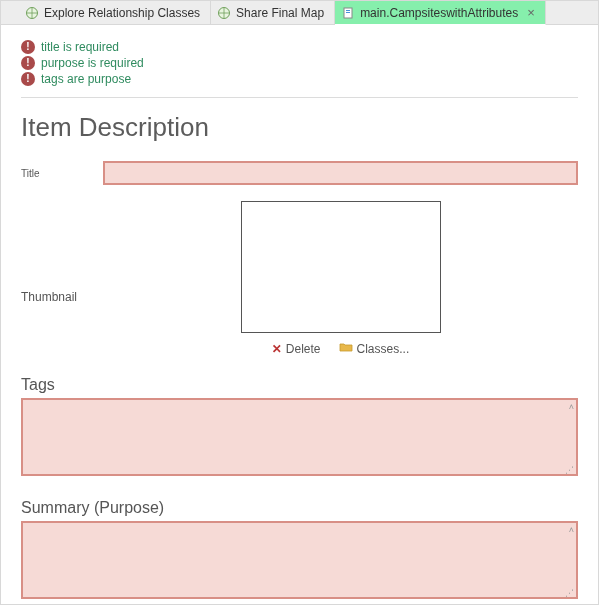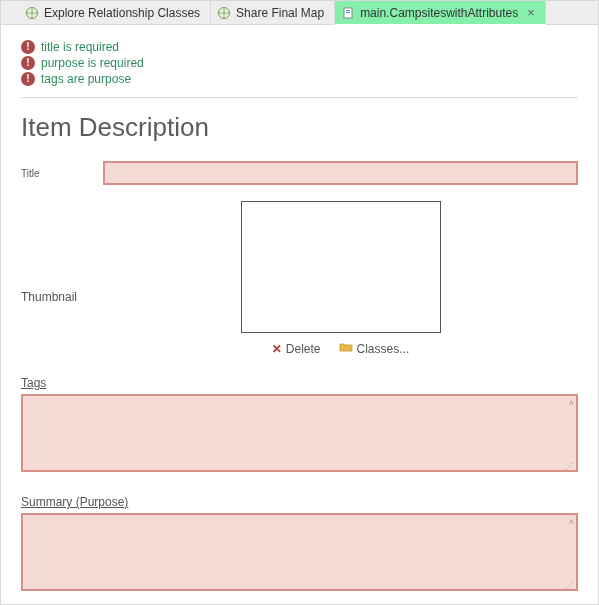--- a/index.html
+++ b/index.html
@@ -125,24 +125,23 @@
   }
   .thumb-actions .act {
     display: flex; align-items: center; gap: 4px; cursor: pointer;
   }
 
   .field-block {
     margin-top: 20px;
   }
   .field-block .flabel {
     color: #555;
-    font-size: 12px;
+    font-size: 16px;
     margin-bottom: 4px;
     display: block;
-    text-decoration: underline;
   }
   .flagged-area {
     width: 100%;
     height: 78px;
     background: #f6dad6;
     border: 2px solid #d88f86;
     resize: none;
     font-family: inherit;
     padding: 4px;
     outline: none;

